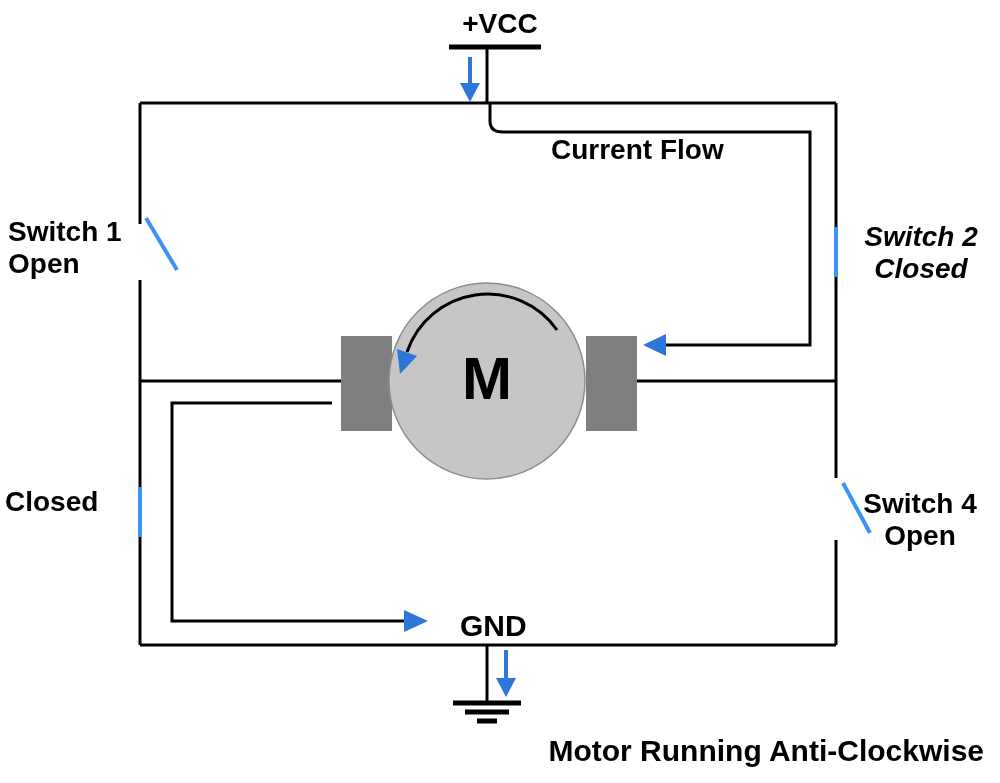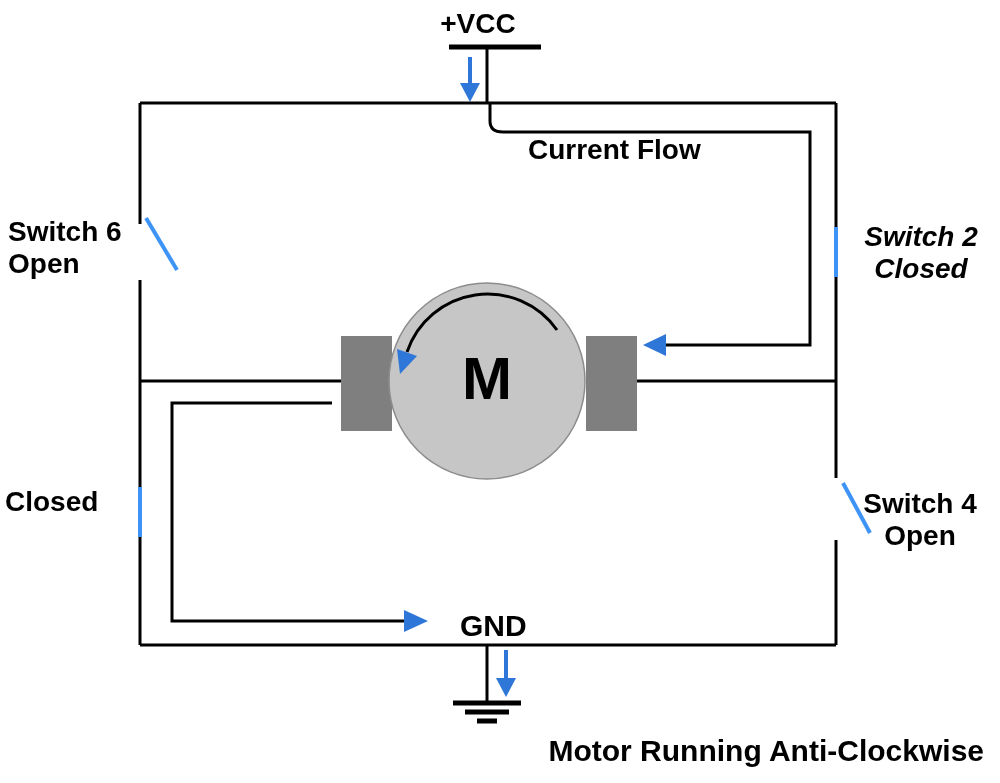--- a/index.html
+++ b/index.html
@@ -23,22 +23,22 @@
 
   
   .label {
     position:absolute;
     font-weight:bold;
     color:#000;
     font-size:28px;
     line-height:1.15;
   }
   .center { text-align:center; }
-  .lbl-vcc     { left:398px; top:8px;   width:160px; }
-  .lbl-flow    { left:528px; top:134px; }
+  .lbl-vcc     { left:420px; top:8px;   width:160px; }
+  .lbl-flow    { left:551px; top:134px; }
   .lbl-sw1     { left:8px;   top:216px; }
   .lbl-sw2     { left:860px; top:221px; width:122px;font-style:italic; }
   .lbl-motor   { left:437px; top:349px; width:100px; font-size:60px; line-height:1; }
   .lbl-sw3     { left:5px;   top:486px; }
   .lbl-sw4     { left:860px; top:488px; width:120px; }
   .lbl-gnd     { left:460px; top:609px; font-size:30px; }
   .lbl-title   { left:0px;   top:734px; width:984px; font-size:30px;text-align:right; }
 </style>
 </head>
 <body>
@@ -87,21 +87,21 @@
 
     <line class="arrow-shaft" x1="506" y1="650" x2="506" y2="679"></line>
     <polygon class="arrow-head" points="496,678 516,678 506,697"></polygon>
   </svg>
 
   <div class="label lbl-vcc center">+VCC</div>
 
   <div class="label lbl-flow">Current Flow</div>
 
   <div class="label lbl-sw1">
-    <div>Switch 6</div>
+    <div>Switch 1</div>
     <div>Open</div>
   </div>
 
   <div class="label lbl-sw2 center">
     <div>Switch 2</div>
     <div>Closed</div>
   </div>
 
   <div class="label lbl-motor center">M</div>
 

